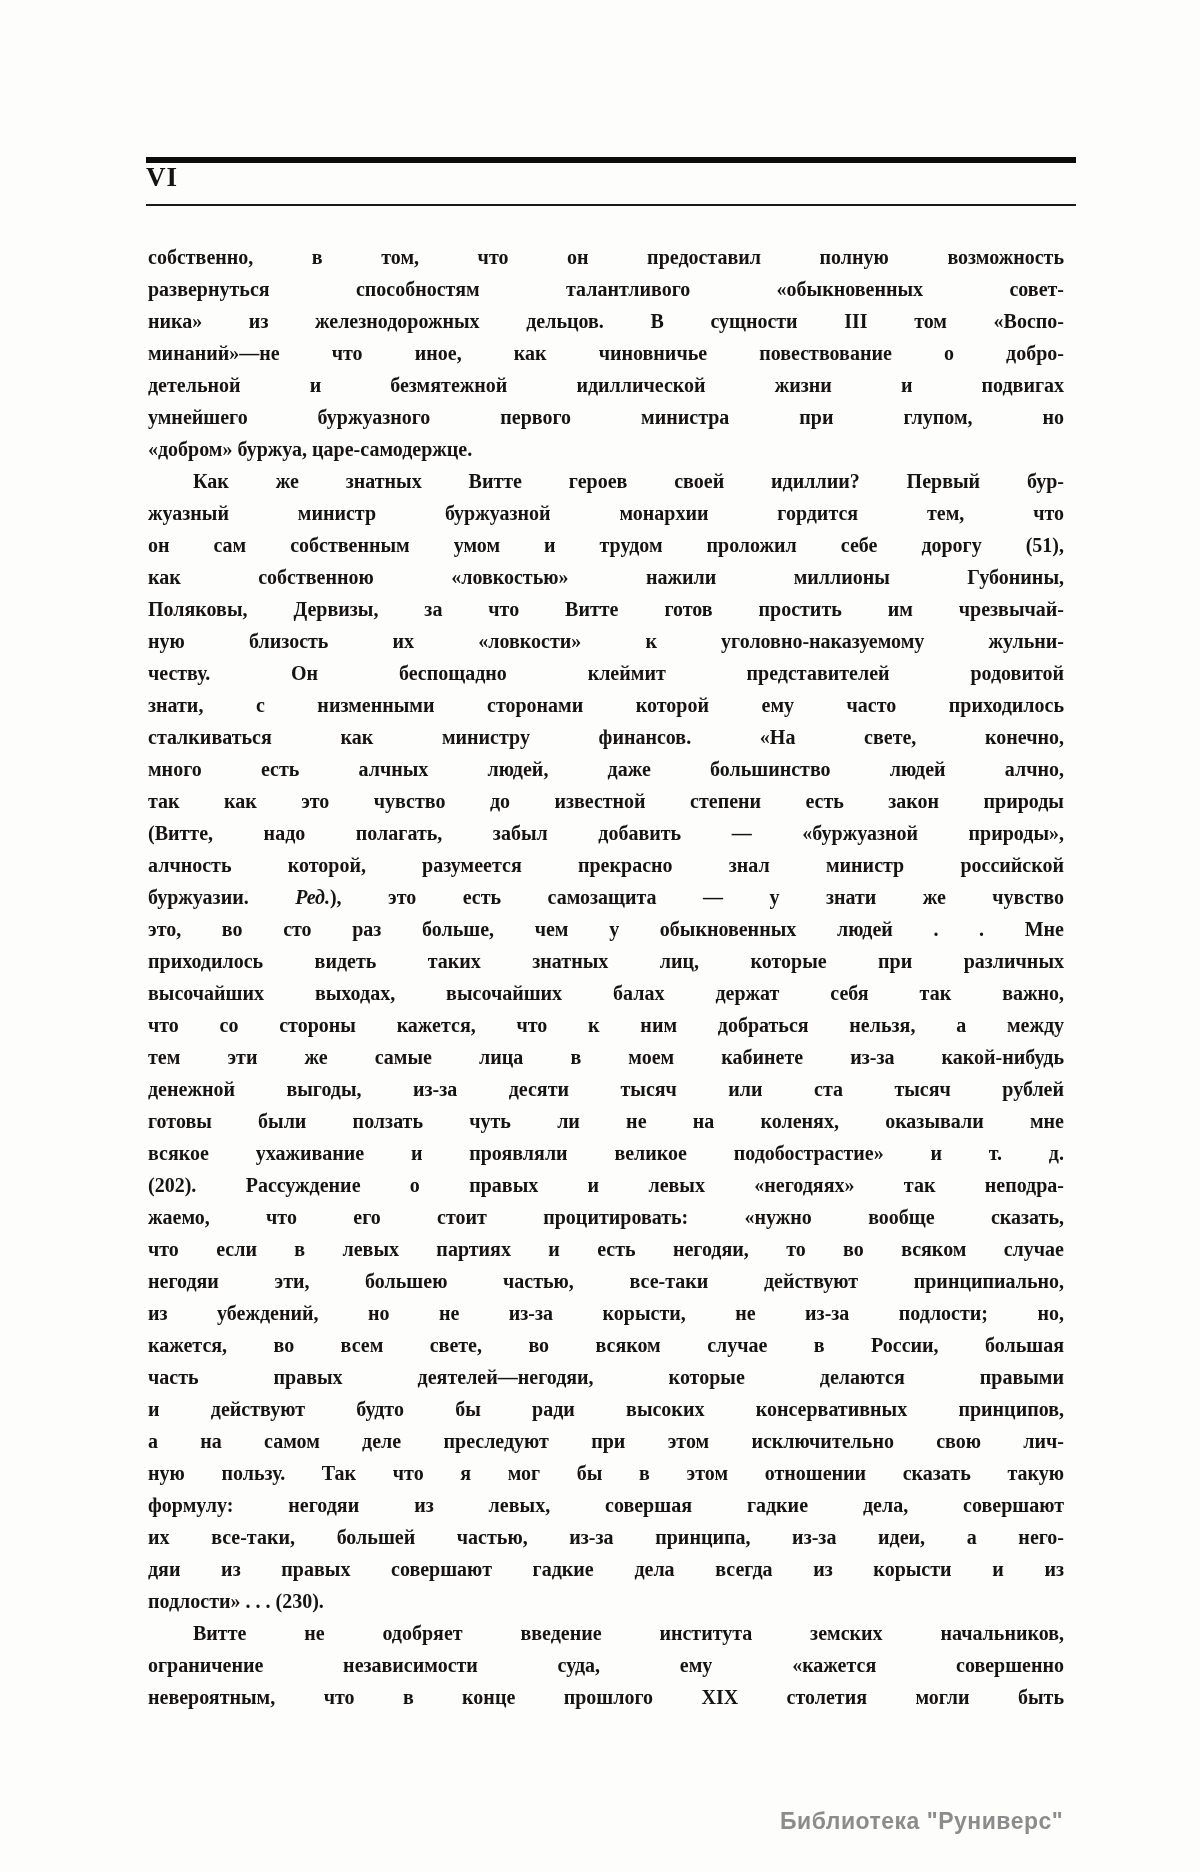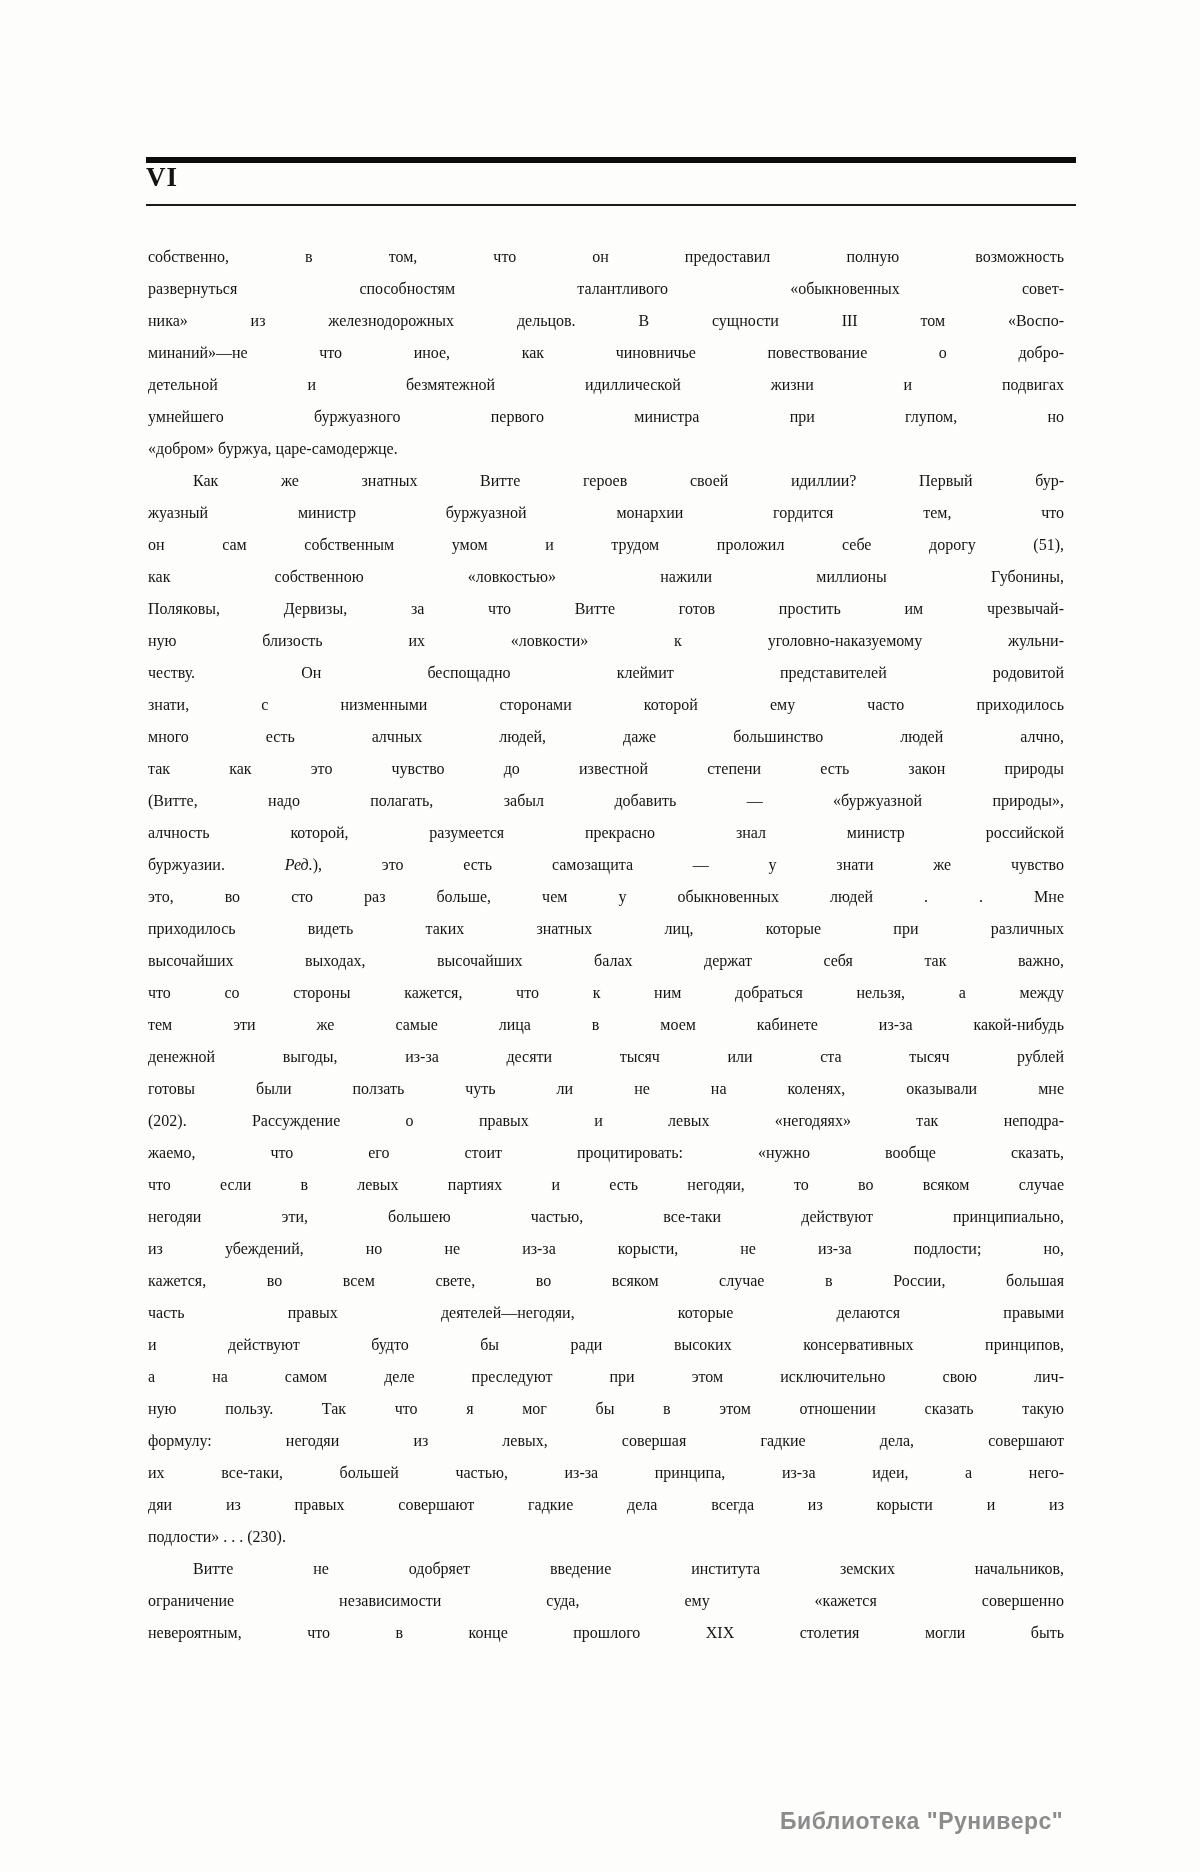--- a/index.html
+++ b/index.html
@@ -50,22 +50,23 @@
     font-size: 20px;
     font-weight: bold;
     letter-spacing: 2.5px;
     line-height: 1;
   }
   .body-text {
     position: absolute;
     left: 148px;
     top: 241px;
     width: 916px;
-    font-size: 16px;
+    font-size: 20px;
     line-height: 32px;
+    font-weight: bold;
   }
   .line {
     display: block;
     width: 100%;
     height: 32px;
     white-space: normal;
     text-align: justify;
     text-align-last: justify;
     overflow: hidden;
   }
@@ -107,32 +108,34 @@
       <div class="line">умнейшего буржуазного первого министра при глупом, но</div>
       <div class="line short">«добром» буржуа, царе-самодержце.</div>
       <div class="line indent">Как же знатных Витте героев своей идиллии? Первый бур-</div>
       <div class="line">жуазный министр буржуазной монархии гордится тем, что</div>
       <div class="line">он сам собственным умом и трудом проложил себе дорогу (51),</div>
       <div class="line">как собственною «ловкостью» нажили миллионы Губонины,</div>
       <div class="line">Поляковы, Дервизы, за что Витте готов простить им чрезвычай-</div>
       <div class="line">ную близость их «ловкости» к уголовно-наказуемому жульни-</div>
       <div class="line">честву. Он беспощадно клеймит представителей родовитой</div>
       <div class="line">знати, с низменными сторонами которой ему часто приходилось</div>
+      <div class="line">сталкиваться как министру финансов. «На свете, конечно,</div>
       <div class="line">много есть алчных людей, даже большинство людей алчно,</div>
       <div class="line">так как это чувство до известной степени есть закон природы</div>
       <div class="line">(Витте, надо полагать, забыл добавить — «буржуазной природы»,</div>
       <div class="line">алчность которой, разумеется прекрасно знал министр российской</div>
       <div class="line"><span>буржуазии. </span><span class="italic">Ред.</span><span>), это есть самозащита — у знати же чувство</span></div>
       <div class="line">это, во сто раз больше, чем у обыкновенных людей . . Мне</div>
       <div class="line">приходилось видеть таких знатных лиц, которые при различных</div>
       <div class="line">высочайших выходах, высочайших балах держат себя так важно,</div>
       <div class="line">что со стороны кажется, что к ним добраться нельзя, а между</div>
       <div class="line">тем эти же самые лица в моем кабинете из-за какой-нибудь</div>
       <div class="line">денежной выгоды, из-за десяти тысяч или ста тысяч рублей</div>
       <div class="line">готовы были ползать чуть ли не на коленях, оказывали мне</div>
+      <div class="line">всякое ухаживание и проявляли великое подобострастие» и т. д.</div>
       <div class="line">(202). Рассуждение о правых и левых «негодяях» так неподра-</div>
       <div class="line">жаемо, что его стоит процитировать: «нужно вообще сказать,</div>
       <div class="line">что если в левых партиях и есть негодяи, то во всяком случае</div>
       <div class="line">негодяи эти, большею частью, все-таки действуют принципиально,</div>
       <div class="line">из убеждений, но не из-за корысти, не из-за подлости; но,</div>
       <div class="line">кажется, во всем свете, во всяком случае в России, большая</div>
       <div class="line">часть правых деятелей—негодяи, которые делаются правыми</div>
       <div class="line">и действуют будто бы ради высоких консервативных принципов,</div>
       <div class="line">а на самом деле преследуют при этом исключительно свою лич-</div>
       <div class="line">ную пользу. Так что я мог бы в этом отношении сказать такую</div>

